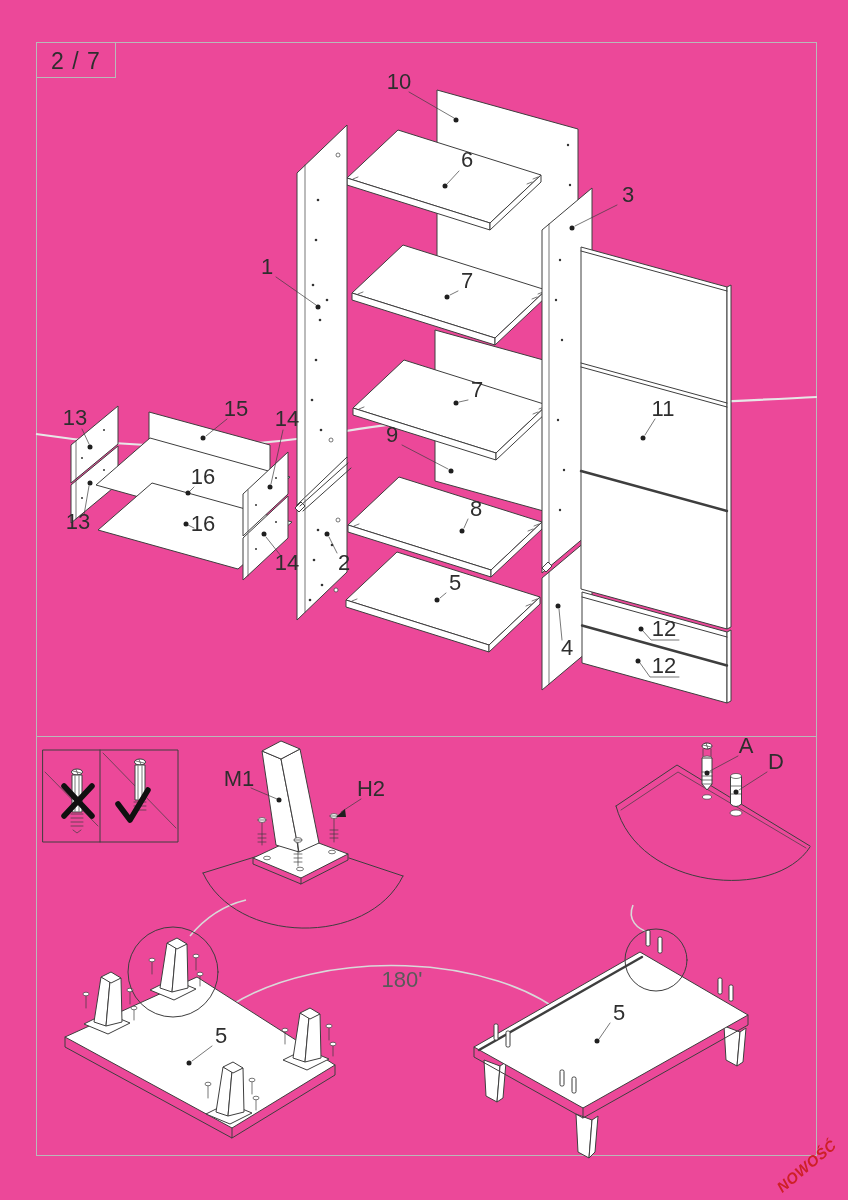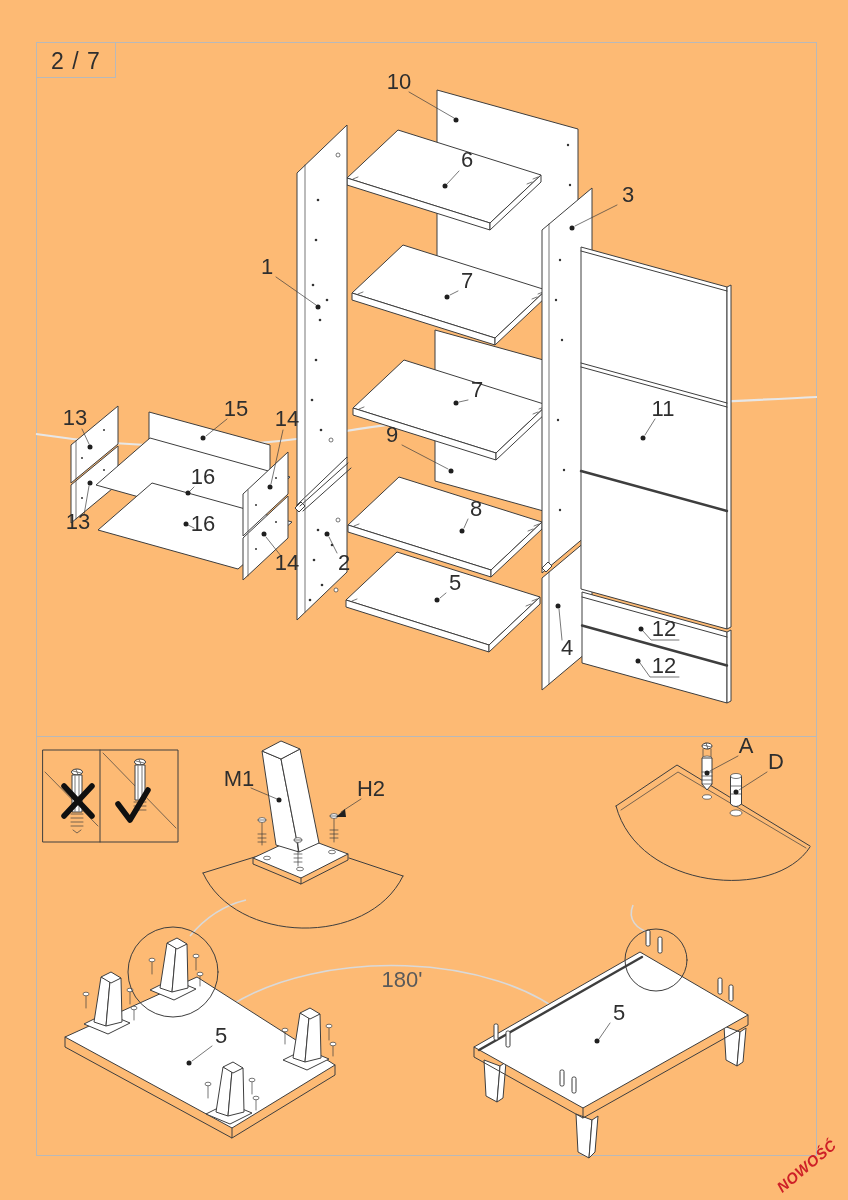--- a/index.html
+++ b/index.html
@@ -1,16 +1,16 @@
 <!DOCTYPE html>
 <html><head>
 <meta charset="utf-8">
 <style>
   html,body{margin:0;padding:0;background:#fff;}
-  .page{position:relative;width:848px;height:1200px;background:#fdba74;overflow:hidden;
+  .page{position:relative;width:848px;height:1200px;background:#ec4899;overflow:hidden;
         font-family:"Liberation Sans",sans-serif;}
   svg{position:absolute;left:0;top:0;}
   svg text{font-family:"Liberation Sans",sans-serif;fill:#2e2e2e;}
   .num{font-size:22px;}
   .pg{font-size:23px;letter-spacing:1px;}
   .rot{font-size:22px;fill:#5a5a5a;}
   .badge{font-size:15px;font-weight:bold;font-style:italic;fill:#ce2027;letter-spacing:.5px;}
   .ln{stroke:#3e3e3e;stroke-width:1;fill:none;stroke-linecap:round;stroke-linejoin:round;}
   .lnf{stroke:#3e3e3e;stroke-width:1;fill:#ffffff;stroke-linejoin:round;}
   .bold{stroke-width:2.4;}

